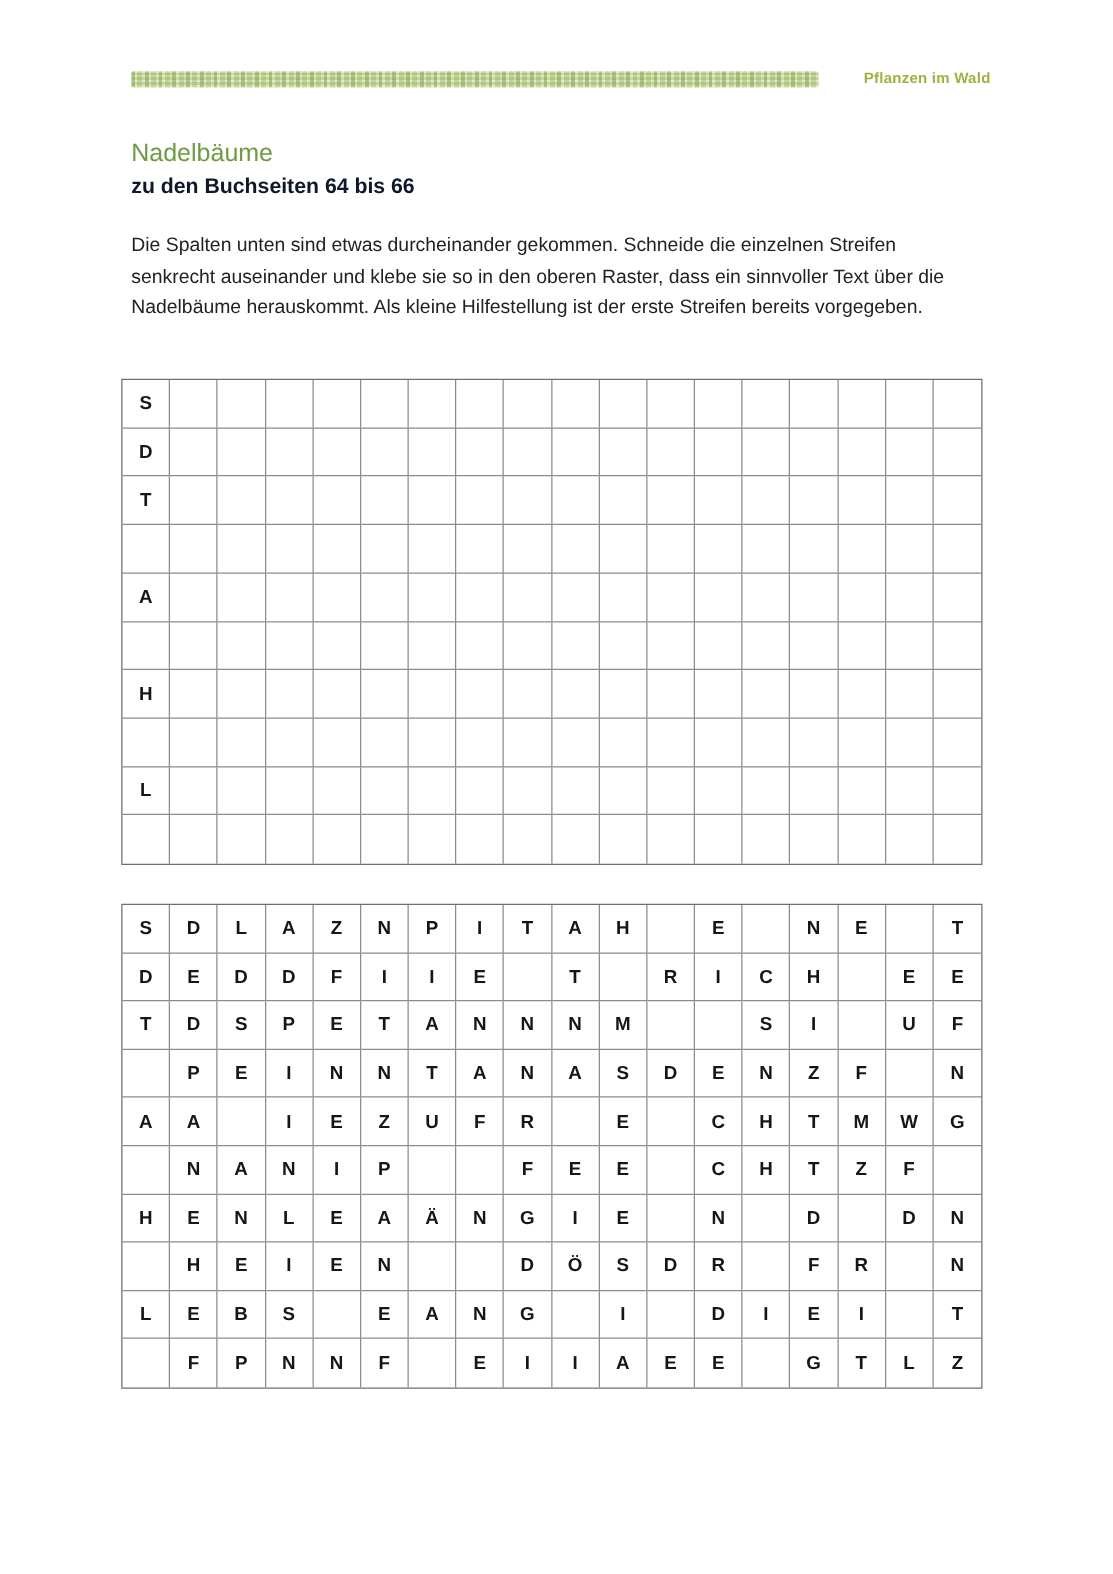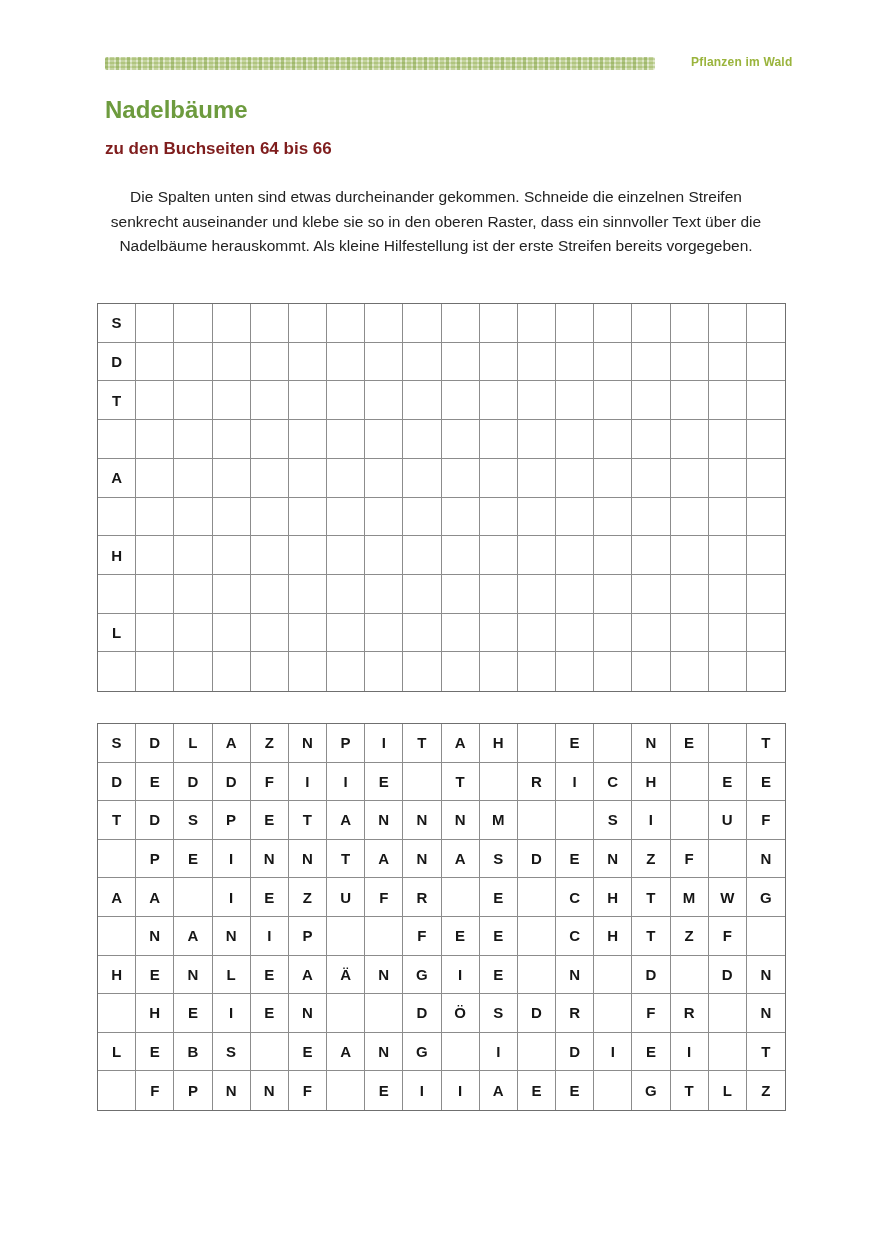--- a/index.html
+++ b/index.html
@@ -17,30 +17,30 @@
       repeating-linear-gradient(0deg, rgba(255,255,255,.35) 0 2px, rgba(150,178,92,.25) 2px 4px);
     border-radius:2px;
   }
   .brand {
     position:absolute; left:665px; top:55px; width:122px;
     font-size:12px; font-weight:bold; color:var(--brand-green,#9ab43c);
     letter-spacing:.2px;
     margin-left:26px;
   }
   .title {
-    position:absolute; left:105px; top:96px;
-    font-size:24px; font-weight:bold; color:var(--title-green,#6d9b3e);
+    position:absolute; left:105px; top:112px;
+    font-size:20px; font-weight:normal; color:var(--title-green,#6d9b3e);
   }
   .subtitle {
     position:absolute; left:105px; top:139px;
-    font-size:17px; font-weight:bold; color:#7f1d1d;
+    font-size:17px; font-weight:bold; color:#0f172a;
   }
   .instructions {
     position:absolute; left:105px; top:185px; width:662px;
-    font-size:15.5px; line-height:24.5px; color:#222;text-align:center;
+    font-size:15.5px; line-height:24.5px; color:#222;
   }
   .grid {
     position:absolute; left:97px; width:689px;
     display:grid; grid-template-columns:repeat(18,1fr);
     border:1px solid #6f6f6f; background:#fff;
   }
   .grid.answer { top:303px; height:389px; grid-template-rows:repeat(10,1fr); }
   .grid.strips { top:723px; height:388px; grid-template-rows:repeat(10,1fr); }
   .cell {
     border-right:1px solid #8c8c8c; border-bottom:1px solid #8c8c8c;

